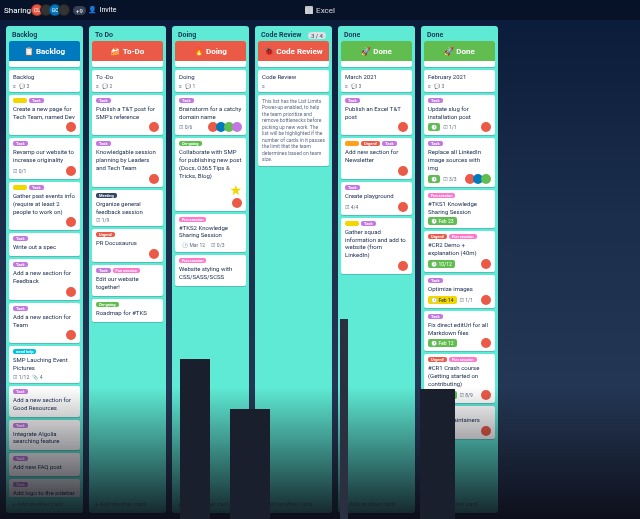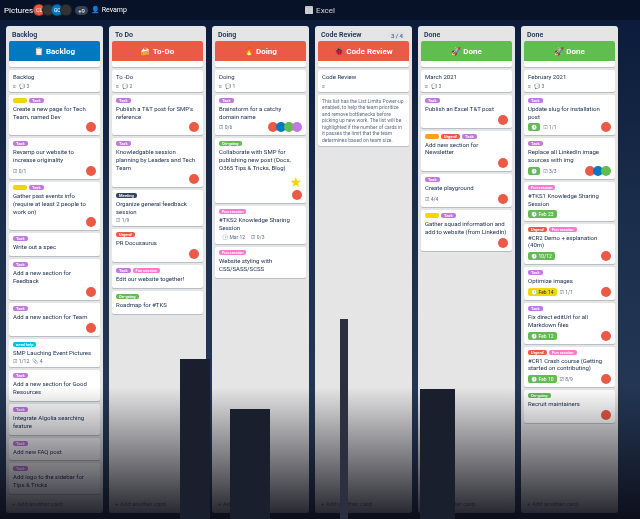--- a/index.html
+++ b/index.html
@@ -8,21 +8,21 @@
 .bldg{position:absolute;bottom:0;background:#1a1f2e}
 .header{height:20px;background:rgba(0,0,0,.3);display:flex;align-items:center;justify-content:center;color:#fff;font-size:8px;gap:3px}
 .header-left{position:absolute;left:4px;display:flex;align-items:center;gap:3px}
 .avatars{display:flex}
 .av{width:12px;height:12px;border-radius:50%;margin-left:-3px;border:1px solid rgba(0,0,0,.3);font-size:5px;display:flex;align-items:center;justify-content:center;color:#fff}
 .badge-count{background:rgba(255,255,255,.2);padding:1px 3px;border-radius:6px;font-size:6px;color:#fff}
 .invite{color:#fff;font-size:7px;display:flex;align-items:center;gap:2px}
 .logo{display:flex;align-items:center;gap:3px;opacity:.8}
 .logo-icon{width:8px;height:8px;background:#eee;border-radius:1px;display:inline-flex;align-items:center;justify-content:center}
 .board{padding:6px;display:flex;gap:6px;overflow-x:auto;height:calc(100% - 20px)}
-.list{background:#e5e5e5;border-radius:3px;width:97px;flex-shrink:0;padding:3px;display:flex;flex-direction:column;max-height:100%}
+.list{background:#5eead4;border-radius:3px;width:77px;flex-shrink:0;padding:3px;display:flex;flex-direction:column;max-height:100%}
 .list-header{display:flex;align-items:center;justify-content:space-between;padding:2px 3px;font-size:7px;font-weight:600;color:#172b4d}
 .list-count{font-size:6px;color:#5e6c84;background:#dfe1e6;padding:0 3px;border-radius:6px}
 .cards{overflow-y:auto;flex:1}
 .cards::-webkit-scrollbar{width:4px}
 .cards::-webkit-scrollbar-thumb{background:#c4c9d2;border-radius:2px}
 .card{background:#fff;border-radius:2px;padding:3px 4px;margin-bottom:3px;box-shadow:0 1px 0 rgba(9,30,66,.2);font-size:6px;color:#172b4d;cursor:pointer}
 .card-cover{height:20px;margin:-3px -4px 3px;border-radius:2px 2px 0 0;display:flex;align-items:center;justify-content:center;color:#fff;font-weight:700;font-size:8px;gap:2px}
 .cv-blue{background:#0079bf}.cv-red{background:#eb5a46}.cv-green{background:#61bd4f}
 .labels{display:flex;flex-wrap:wrap;gap:2px;margin-bottom:2px}
 .label{height:5px;min-width:14px;border-radius:2px;padding:0 3px;font-size:4px;color:#fff;display:inline-flex;align-items:center;line-height:5px;font-weight:600}
@@ -42,31 +42,31 @@
 
 <div class="skyline">
   <div class="bldg" style="left:180px;width:30px;height:160px"></div>
   <div class="bldg" style="left:340px;width:8px;height:200px;background:#2a3040"></div>
   <div class="bldg" style="left:230px;width:40px;height:110px"></div>
   <div class="bldg" style="left:420px;width:35px;height:130px"></div>
 </div>
 
 <div class="header">
   <div class="header-left">
-    <span>Pictures</span>
+    <span>Sharing</span>
     <div class="avatars">
       <div class="av" style="background:#eb5a46">CL</div>
       <div class="av" style="background:#333"></div>
       <div class="av" style="background:#0079bf">GC</div>
       <div class="av" style="background:#333"></div>
     </div>
     <span class="badge-count">+9</span>
     <span class="invite">
         <span>👤</span>
-        <span>Revamp</span>
+        <span>Invite</span>
       </span>
   </div>
   <div class="logo">
     <span class="logo-icon">▮▮</span>
     <span>Excel</span>
   </div>
 </div>
 
 <div class="board" id="board">
     <div class="list">

